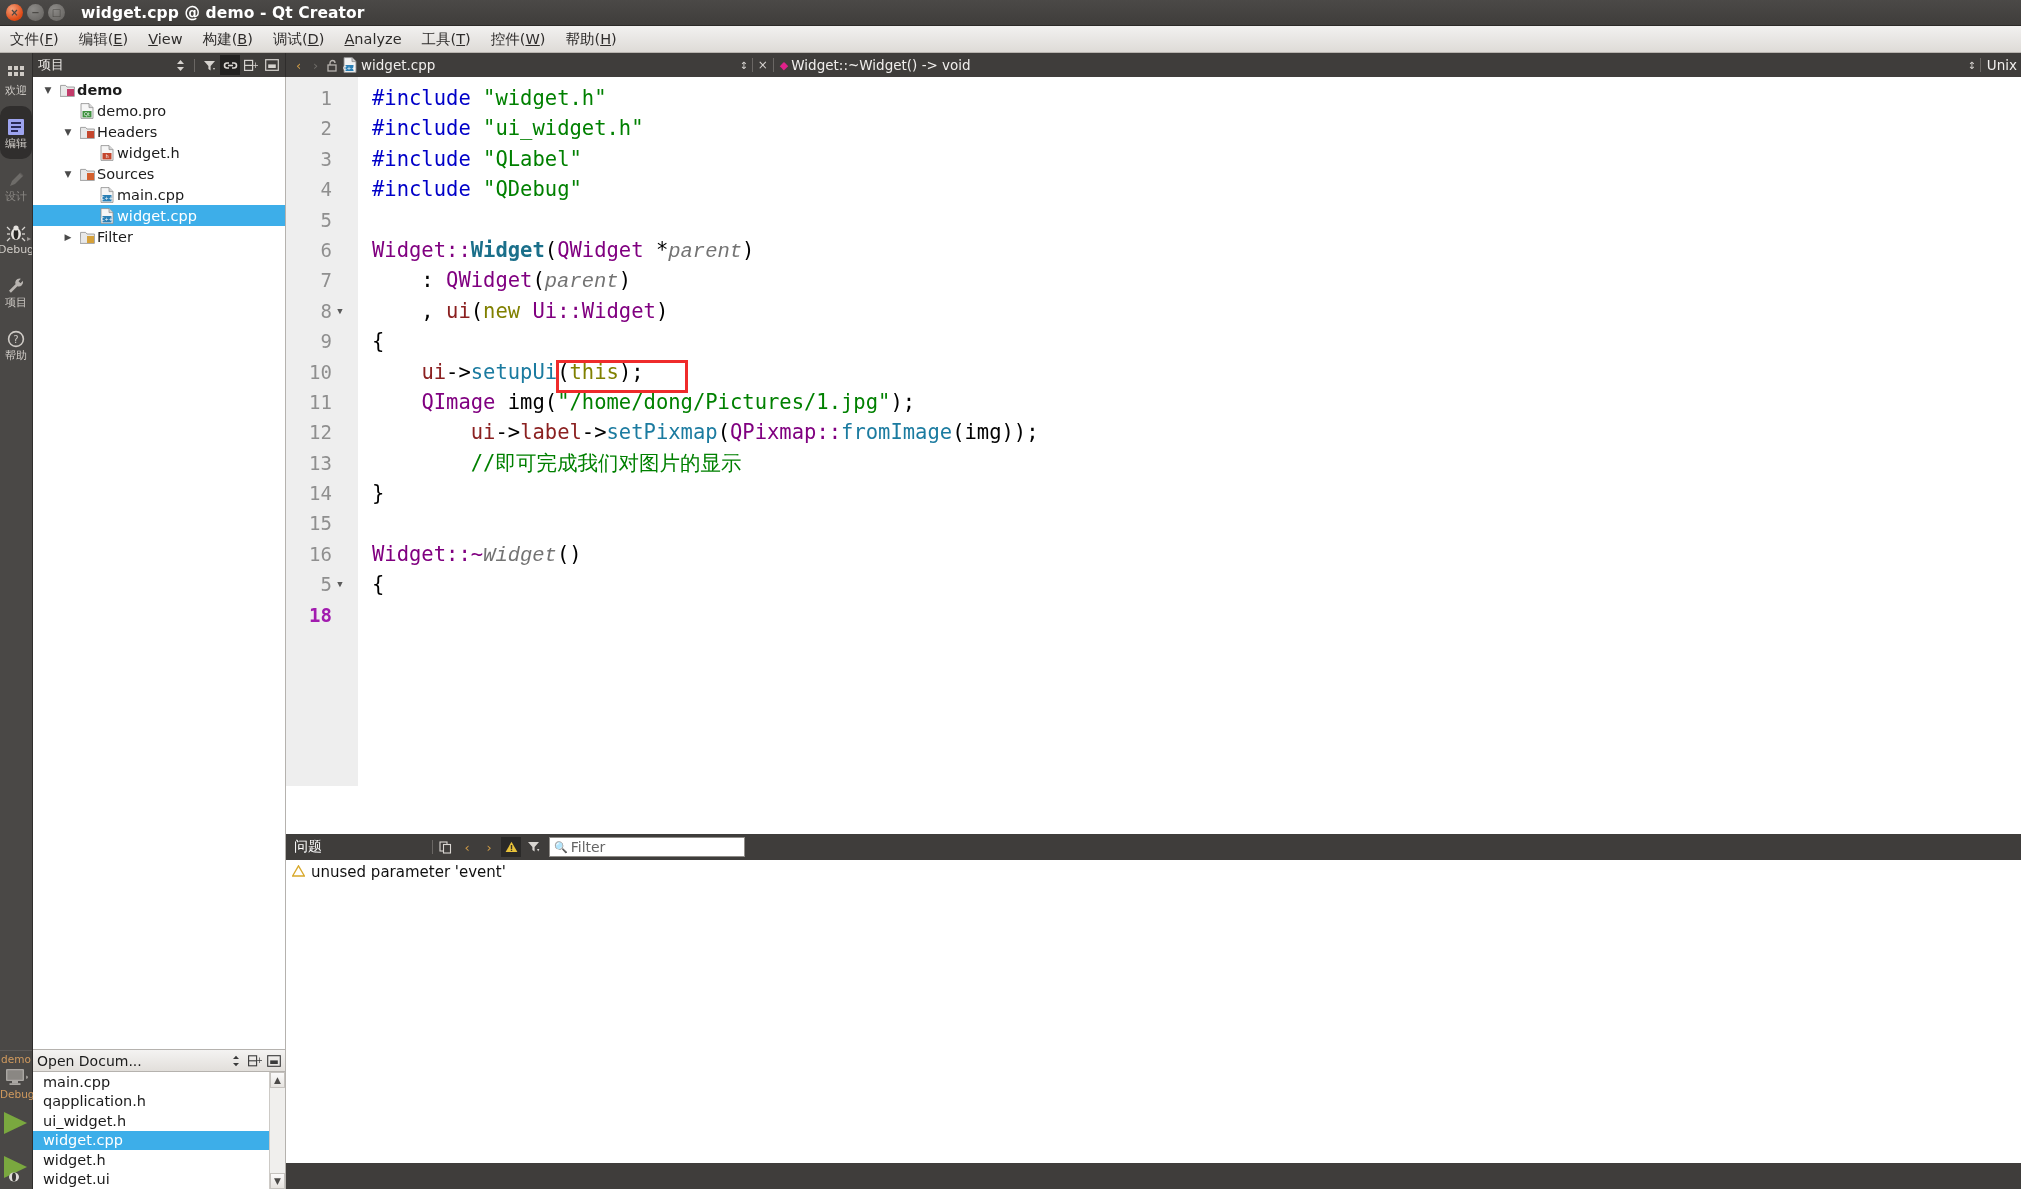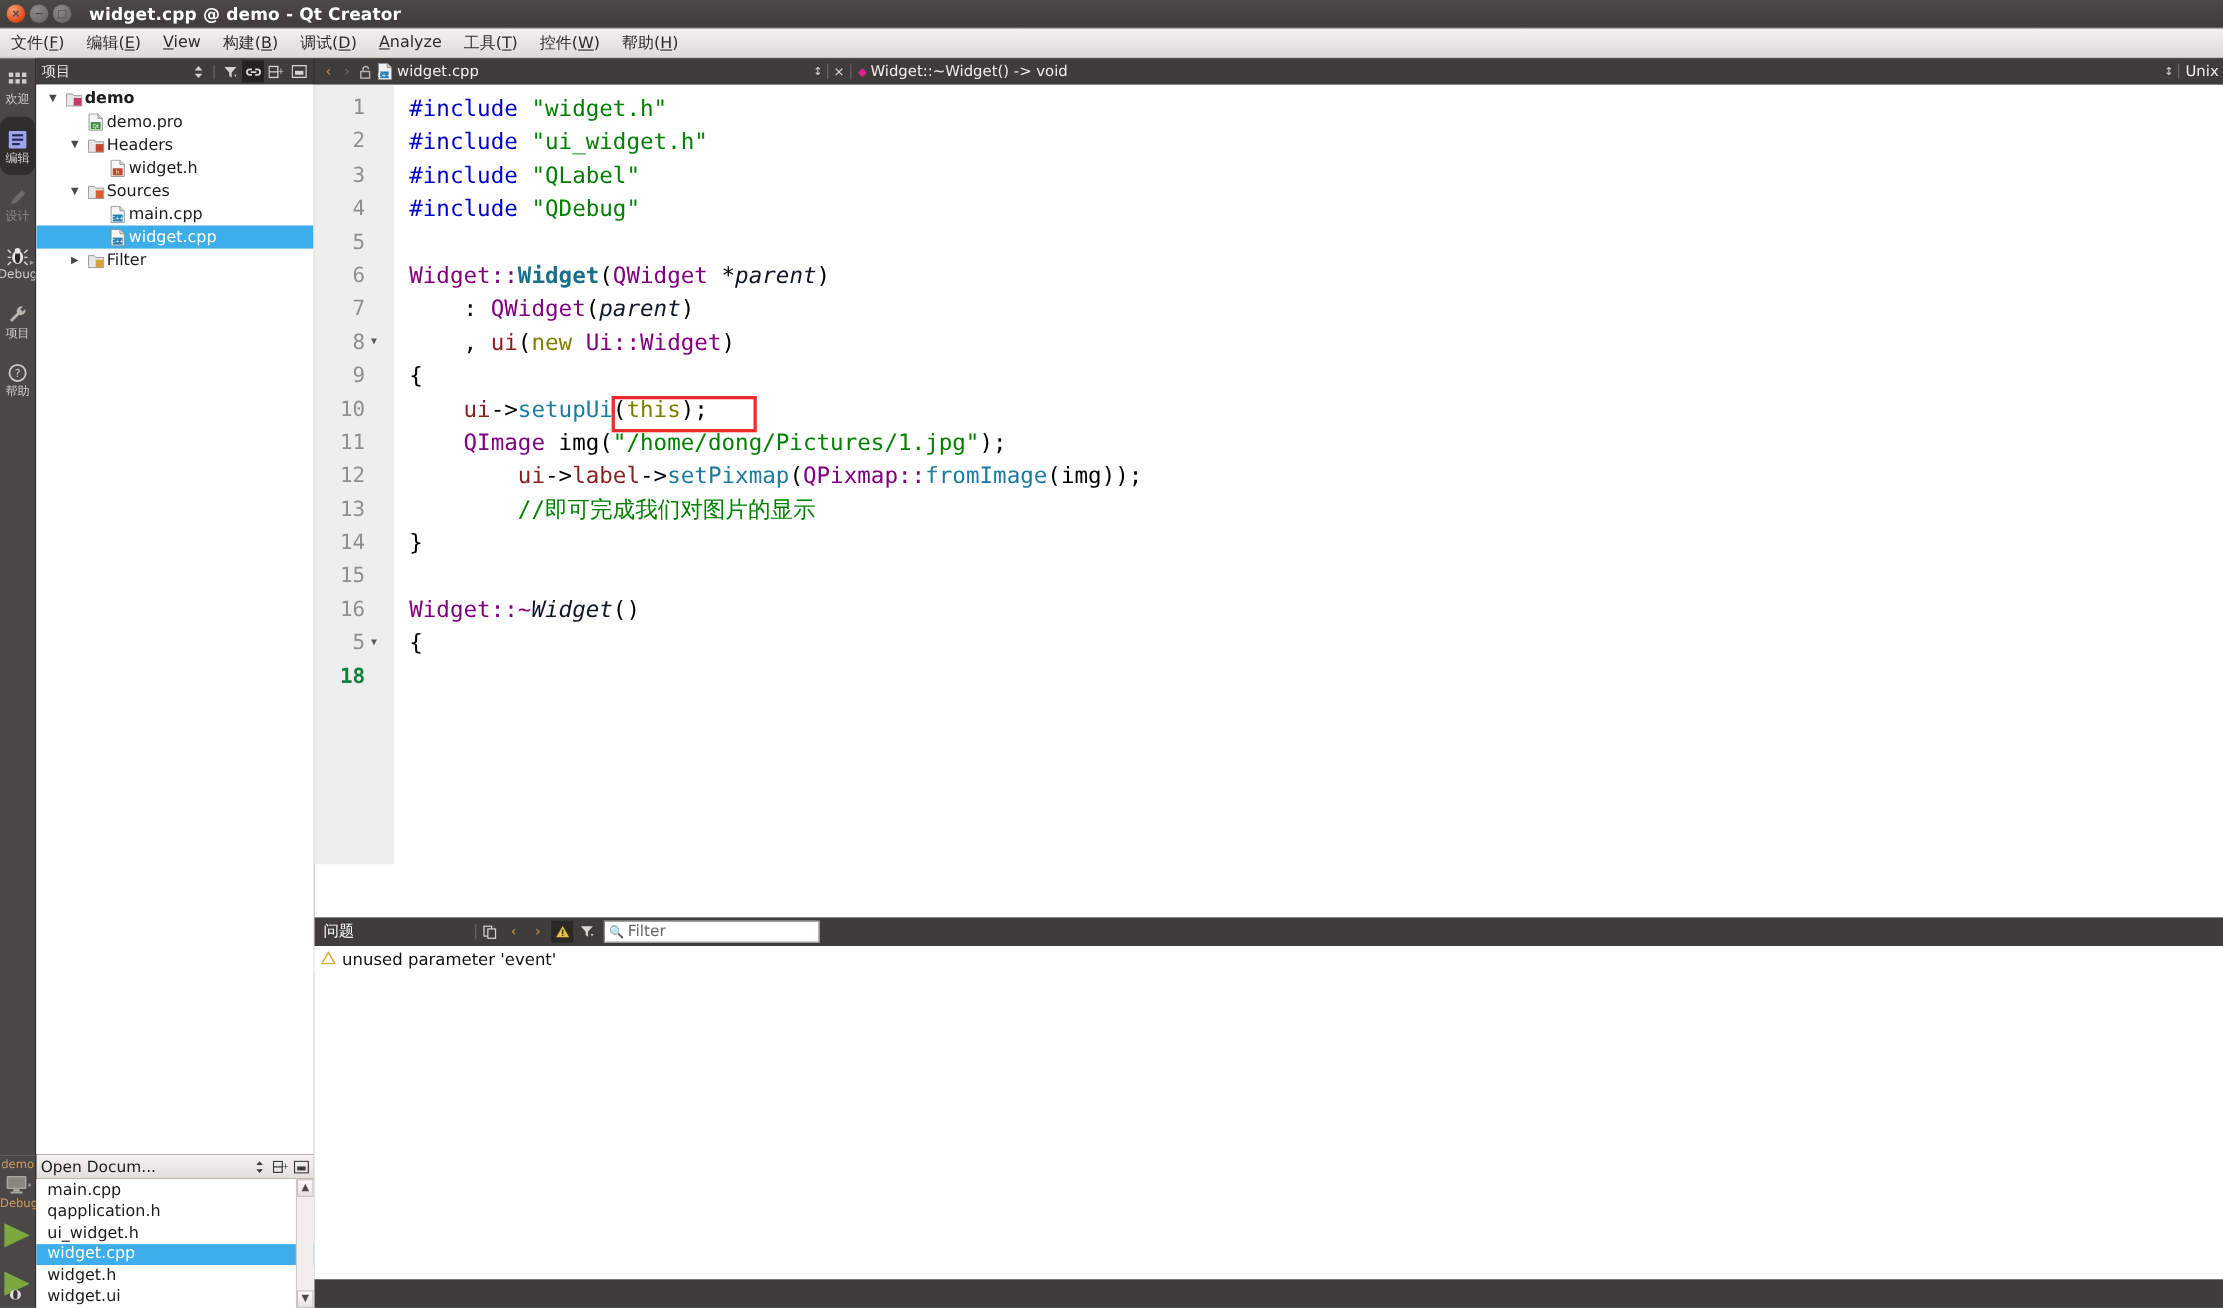--- a/index.html
+++ b/index.html
@@ -183,37 +183,37 @@
   .gutter {
     background: #eeeeee; width: 72px; flex:0 0 72px;
     padding-top: 6px; text-align:right; position:relative;
   }
   .gline {
     height: 30.4px; line-height: 30.4px;
     font-family: "DejaVu Sans Mono", monospace;
     font-size: 19px; color: #8f8f8f; padding-right: 10px;
     display:flex; align-items:center; justify-content:flex-end;
   }
-  .gline.cur { color:#15803d; font-weight:bold;margin-left:12px; }
+  .gline.cur { color:#a21caf; font-weight:bold;margin-left:12px; }
   .gfold { width:16px; text-align:center; font-size:9px; color:#5a5a5a;}
   .codewrap { flex:1 1 auto; position:relative; padding-top:6px; overflow:hidden;}
   .cline {
     height: 30.4px; line-height: 30.4px;
     font-family: "DejaVu Sans Mono", monospace;
     font-size: 20.5px; white-space: pre;
     padding-left: 14px; color:#000000;
   }
   .k-prep { color:#0000c8; }           
   .k-str  { color:#008000; }           
   .k-cls  { color:#800080; }           
   .k-fnb  { color:#1a6f8a; font-weight:bold; }
   .k-fn   { color:#1b7ba0; }
   .k-kw   { color:#808000; }           
   .k-var  { color:#8b2020; }           
-  .k-par  { color:#0f172a; font-style:italic; }
+  .k-par  { color:#737373; font-style:italic;font-family:Liberation Mono, monospace; }
   .k-cmt  { color:#008000; }
   .k-pln  { color:#000000; }
   .hlbox {
     position:absolute;
     border: 3px solid #ef2b2b;
     pointer-events:none;
   }
 
   
   .issues { flex: 0 0 auto; display:flex; flex-direction:column;margin-top:48px; }

